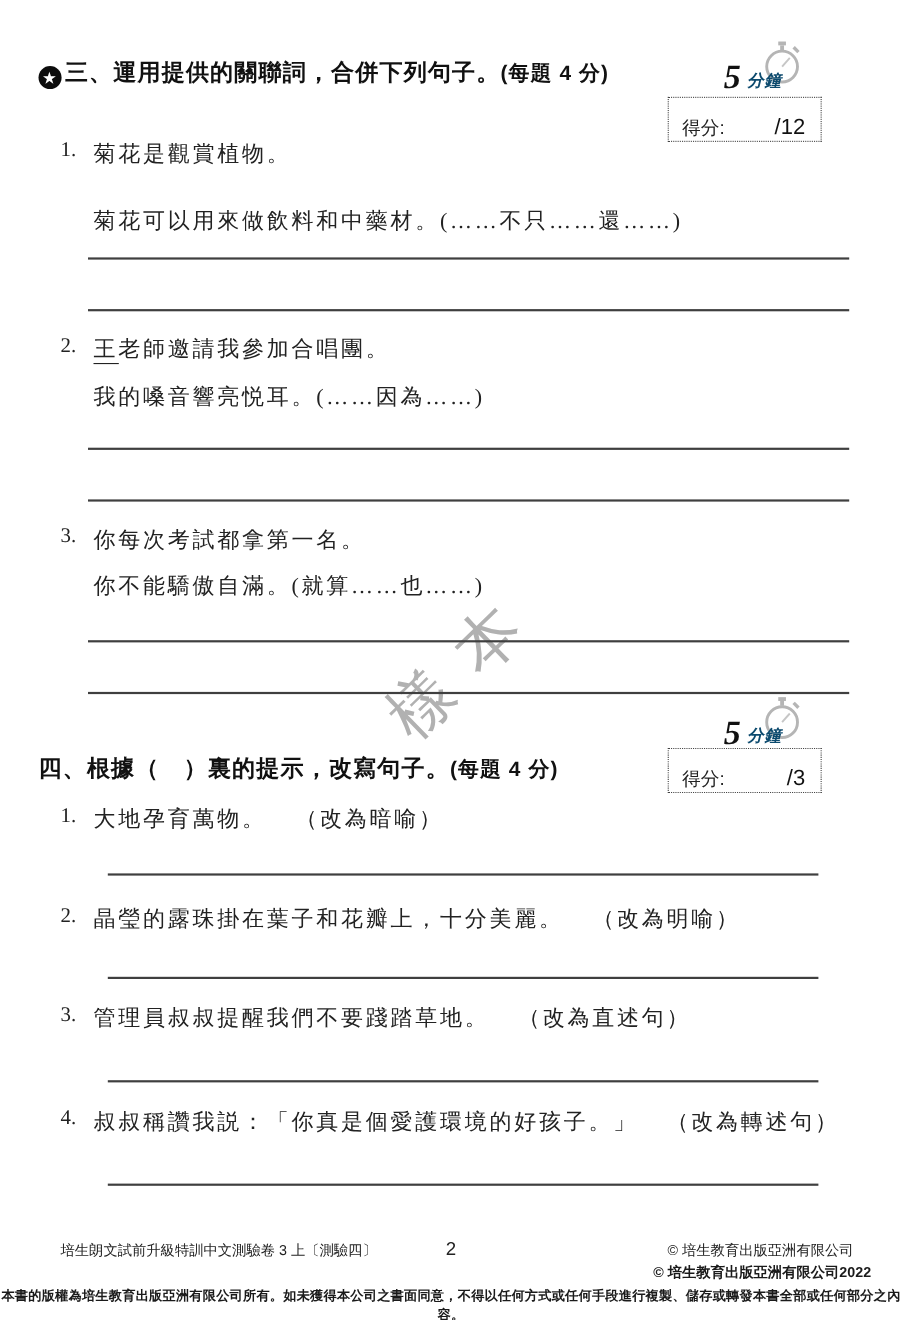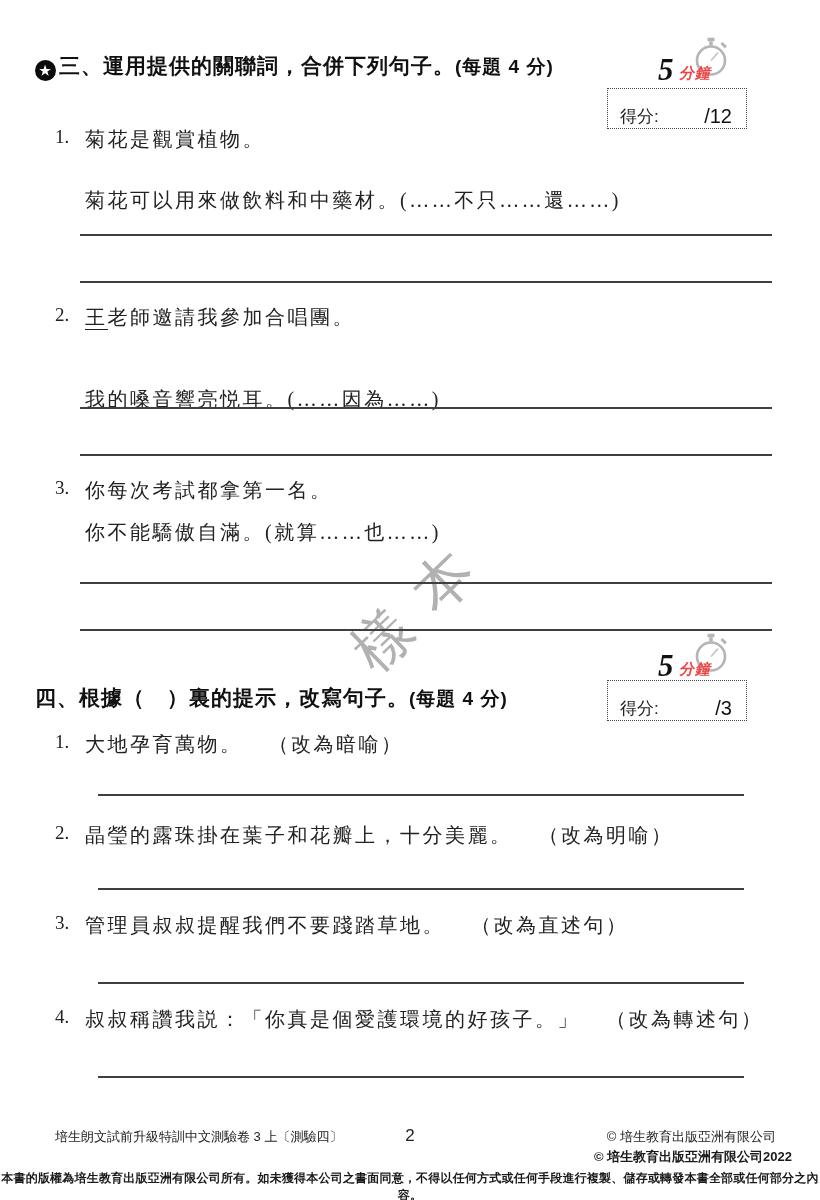--- a/index.html
+++ b/index.html
@@ -22,21 +22,21 @@
                 background:#0c0c0c; color:#fff; font-size:13px; line-height:21px; text-align:center;
                 vertical-align:-2px; margin-right:3px; }
   .sec-points { font-size:19px; }
 
   
   .timer { position:absolute; width:84px; height:48px; }
   .timer svg { position:absolute; right:4px; top:0; }
   .timer .t-num { position:absolute; left:6px; bottom:-4px; font-family:"Liberation Serif", serif;
                   font-style:italic; font-weight:bold; font-size:31px; color:#111; }
   .timer .t-unit { position:absolute; left:27px; bottom:1px; font-style:italic; font-weight:bold;
-                  font-size:15px; color:#ef4444; letter-spacing:1px; }
+                  font-size:15px; color:#0c4a6e; letter-spacing:1px; }
 
   
   .score-box { position:absolute; width:140px; height:41px; border:1.5px dotted #444;
                display:flex; align-items:flex-end; justify-content:space-between;
                padding:0 14px 0 12px; background:#fff; }
   .score-label { font-size:17px; color:#222; }
   .score-value { font-size:20px; color:#111; }
 
   
   .q-row { position:absolute; left:55px; display:flex; white-space:nowrap;
@@ -96,21 +96,21 @@
       <span><span class="pn"></span><span>菊花是觀賞植物。</span></span>
     </div>
     <div class="q-cont" style="top:168px;margin-top:19px;">菊花可以用來做飲料和中藥材。(……不只……還……)</div>
     <div class="ans-line s3" style="top:234px;"></div>
     <div class="ans-line s3" style="top:281px;"></div>
 
     <div class="q-row" style="top:304px;">
       <span class="q-num">2.</span>
       <span><span class="pn">王</span><span>老師邀請我參加合唱團。</span></span>
     </div>
-    <div class="q-cont" style="top:347px;margin-top:39px;">我的嗓音響亮悦耳。(……因為……)</div>
+    <div class="q-cont" style="top:347px;">我的嗓音響亮悦耳。(……因為……)</div>
     <div class="ans-line s3" style="top:407px;"></div>
     <div class="ans-line s3" style="top:454px;"></div>
 
     <div class="q-row" style="top:477px;">
       <span class="q-num">3.</span>
       <span><span class="pn"></span><span>你每次考試都拿第一名。</span></span>
     </div>
     <div class="q-cont" style="top:519px;">你不能驕傲自滿。(就算……也……)</div>
     <div class="ans-line s3" style="top:582px;"></div>
     <div class="ans-line s3" style="top:629px;"></div>

